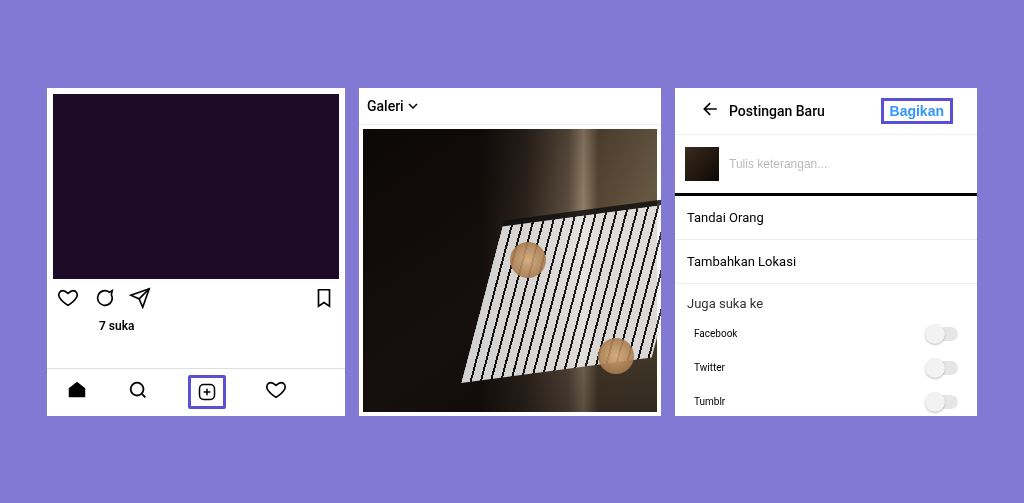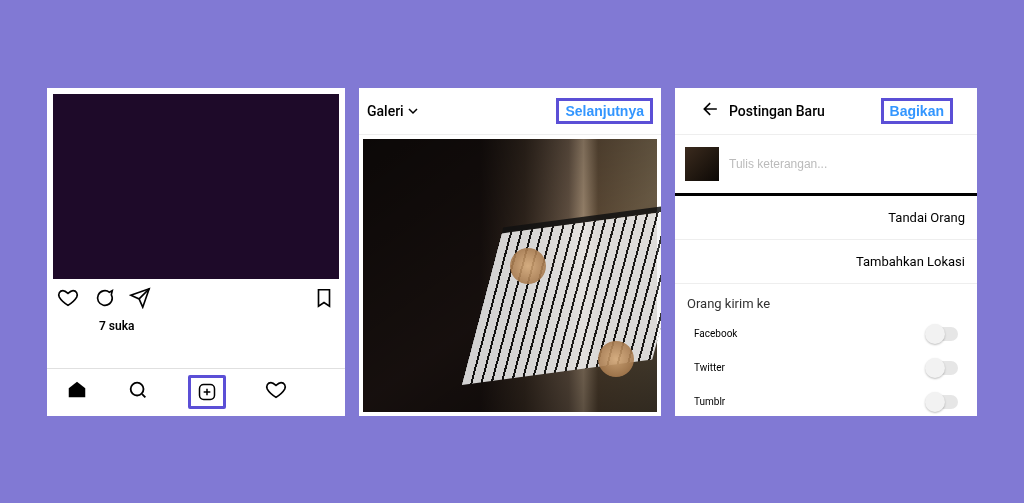--- a/index.html
+++ b/index.html
@@ -140,21 +140,20 @@
     font-size: 12px;
     color: #333;
     flex: 1;
   }
   .p3-caption-input::placeholder { color: #bbb; }
   .p3-item {
     padding: 14px 12px;
     font-size: 13px;
     border-bottom: 1px solid #eee;
     cursor: pointer;
-    text-align: right;
   }
   .p3-section {
     padding: 12px 12px 6px 12px;
     font-size: 13px;
     color: #333;
   }
   .p3-share-row {
     display: flex;
     align-items: center;
     padding: 10px 19px;
@@ -240,21 +239,20 @@
 
 <div class="panel wider">
   <div class="p2-header">
     <span class="title">
       <span>Galeri</span>
       <svg width="10" height="10" viewBox="0 0 10 10">
         <path d="M1 3 5 7 9 3" fill="none" stroke="#000" stroke-width="1.5"></path>
       </svg>
     </span>
     <span class="sp"></span>
-    <button class="next-btn">Selanjutnya</button>
   </div>
   <div class="p2-image">
     <div class="p2-keys"></div>
     <div class="p2-hand1"></div>
     <div class="p2-hand2"></div>
   </div>
 </div>
 
 <div class="panel wider">
   <div class="p3-header">
@@ -269,21 +267,21 @@
   </div>
 
   <div class="p3-caption">
     <div class="p3-thumb"></div>
     <input class="p3-caption-input" type="text" placeholder="Tulis keterangan..." style="">
   </div>
 
   <div class="p3-item">Tandai Orang</div>
   <div class="p3-item">Tambahkan Lokasi</div>
 
-  <div class="p3-section">Orang kirim ke</div>
+  <div class="p3-section">Juga suka ke</div>
 
   <div class="p3-share-row">
     <span>Facebook</span>
     <span class="sp"></span>
     <span class="toggle"></span>
   </div>
   <div class="p3-share-row">
     <span>Twitter</span>
     <span class="sp"></span>
     <span class="toggle"></span>

